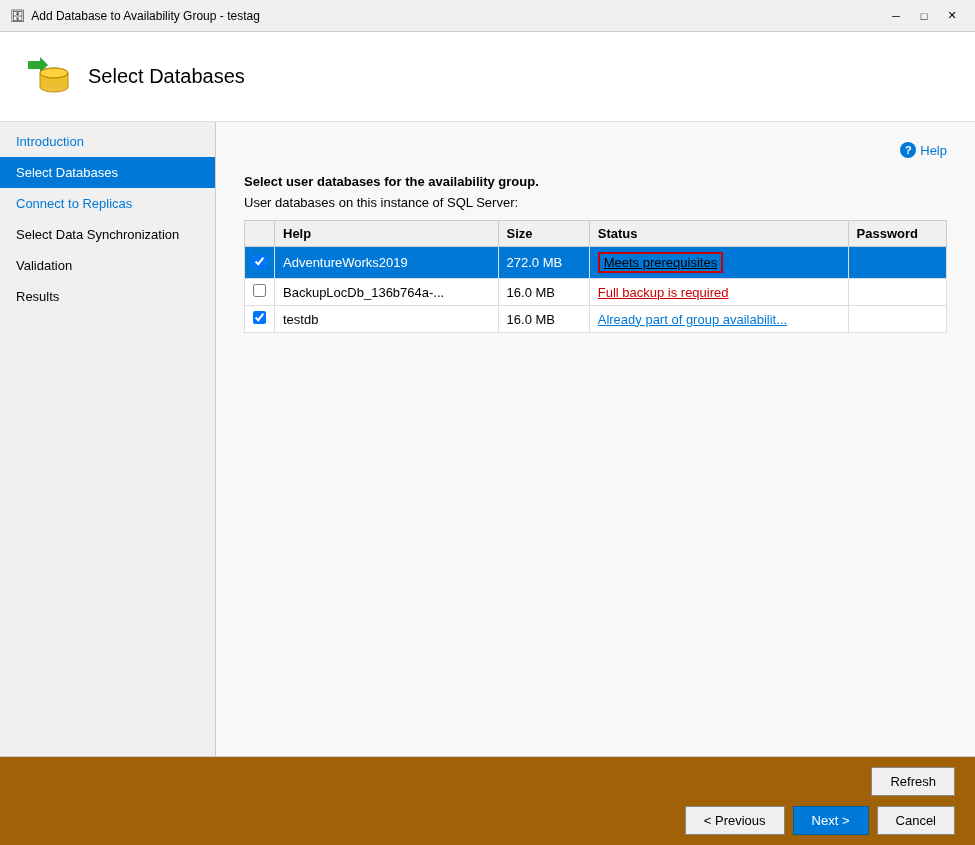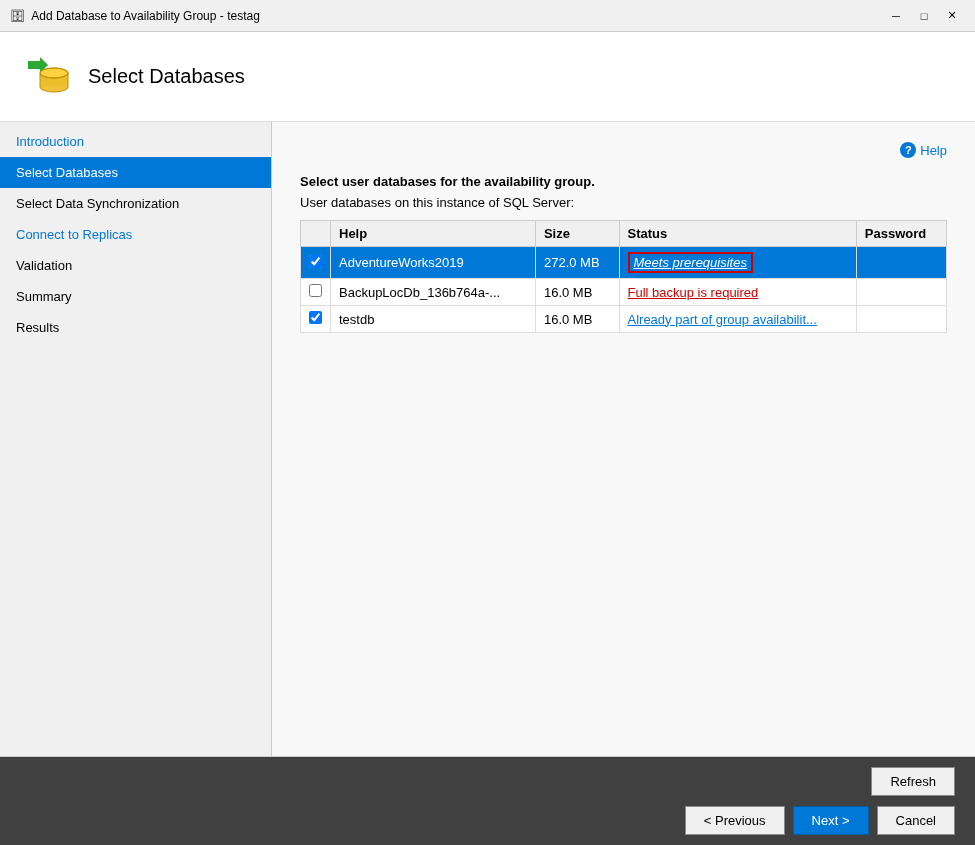--- a/index.html
+++ b/index.html
@@ -71,21 +71,21 @@
 
     
     .main-container {
       display: flex;
       flex: 1;
       overflow: hidden;
     }
 
     
     .sidebar {
-      width: 272px;
+      width: 216px;
       background: #f0f0f0;
       border-right: 1px solid #ccc;
       padding: 4px 0;
       flex-shrink: 0;
     }
     .sidebar-item {
       padding: 8px 16px;
       cursor: pointer;
       color: #000;
       font-size: 13px;
@@ -152,22 +152,21 @@
     .db-table td {
       border: 1px solid #ddd;
       padding: 5px 8px;
       font-size: 13px;
     }
     .db-table tr.selected td {
       background: #0078d7;
       color: white;
     }
     .db-table tr.selected td a {
-      color: #ffffff;
-      font-style: italic;
+      color: #000000;
     }
     .status-link {
       color: #0078d7;
       text-decoration: underline;
       cursor: pointer;
     }
     .status-link.red {
       color: #cc0000;
       text-decoration: underline;
     }
@@ -181,21 +180,21 @@
     .cb-cell {
       width: 30px;
       text-align: center;
     }
     input[type="checkbox"] {
       cursor: pointer;
     }
 
     
     .bottom-area {
-      background: #404040;
+      background: #a16207;
       border-top: 1px solid #ccc;
       padding: 10px 20px;
       flex-shrink: 0;
     }
     .refresh-row {
       display: flex;
       justify-content: flex-end;
       margin-bottom: 10px;
     }
     .btn {
@@ -270,24 +269,23 @@
     </svg>
   </div>
   <h1 class="header-title">Select Databases</h1>
 </div>
 
 <div class="main-container">
 
   <div class="sidebar">
     <div class="sidebar-item link">Introduction</div>
     <div class="sidebar-item active">Select Databases</div>
+    <div class="sidebar-item link">Connect to Replicas</div>
     <div class="sidebar-item">Select Data Synchronization</div>
-    <div class="sidebar-item link">Connect to Replicas</div>
     <div class="sidebar-item">Validation</div>
-    <div class="sidebar-item">Summary</div>
     <div class="sidebar-item">Results</div>
   </div>
 
   <div class="content">
 
     <div class="help-link">
       <span class="help-circle">?</span>
       <a href="#">Help</a>
     </div>
 

